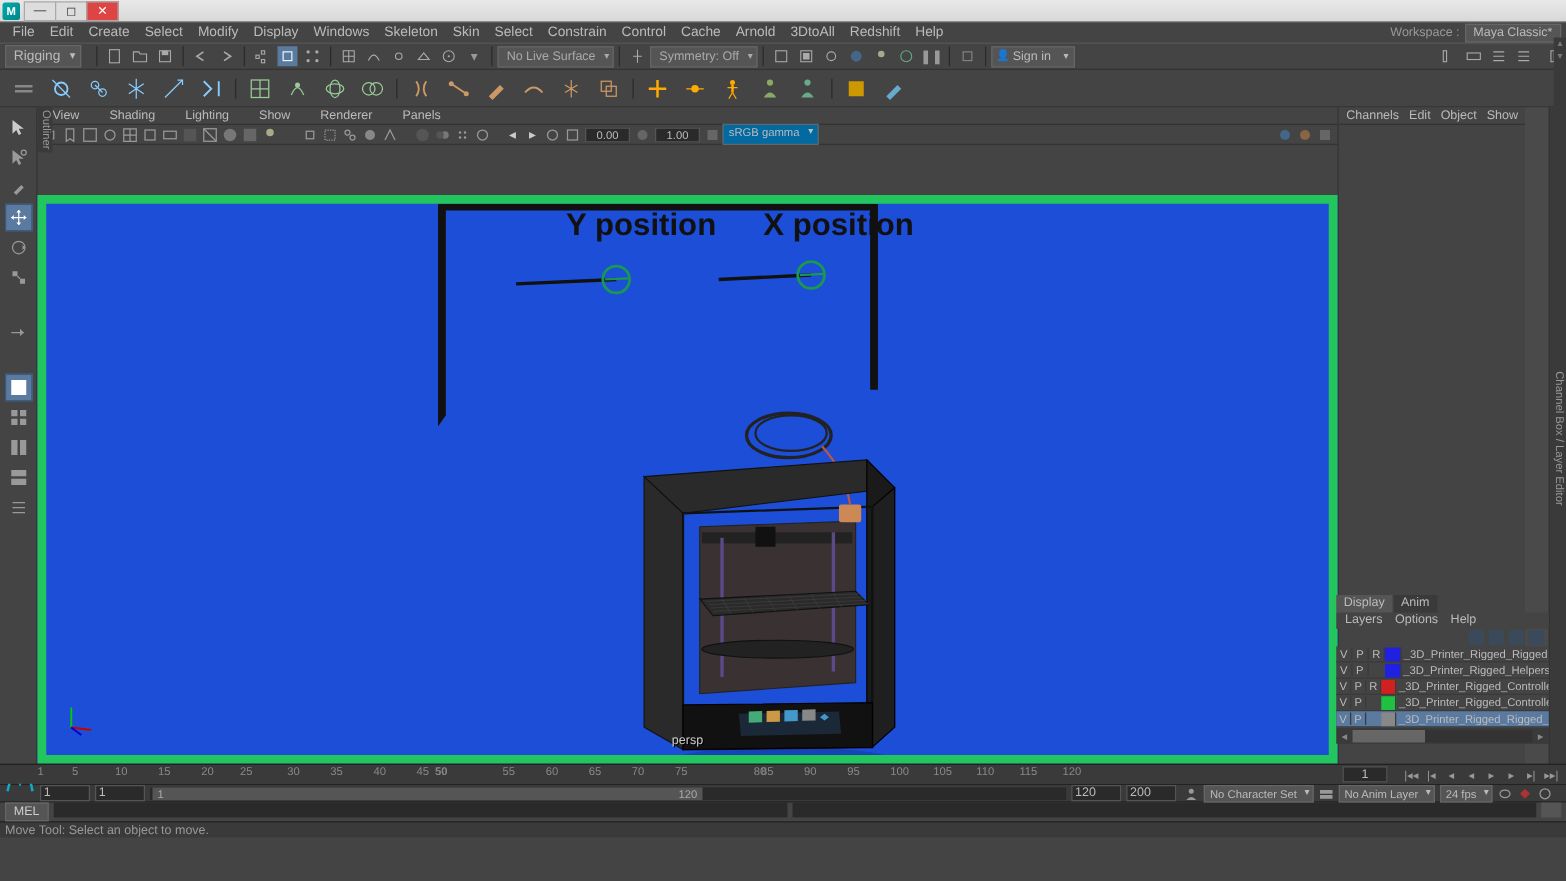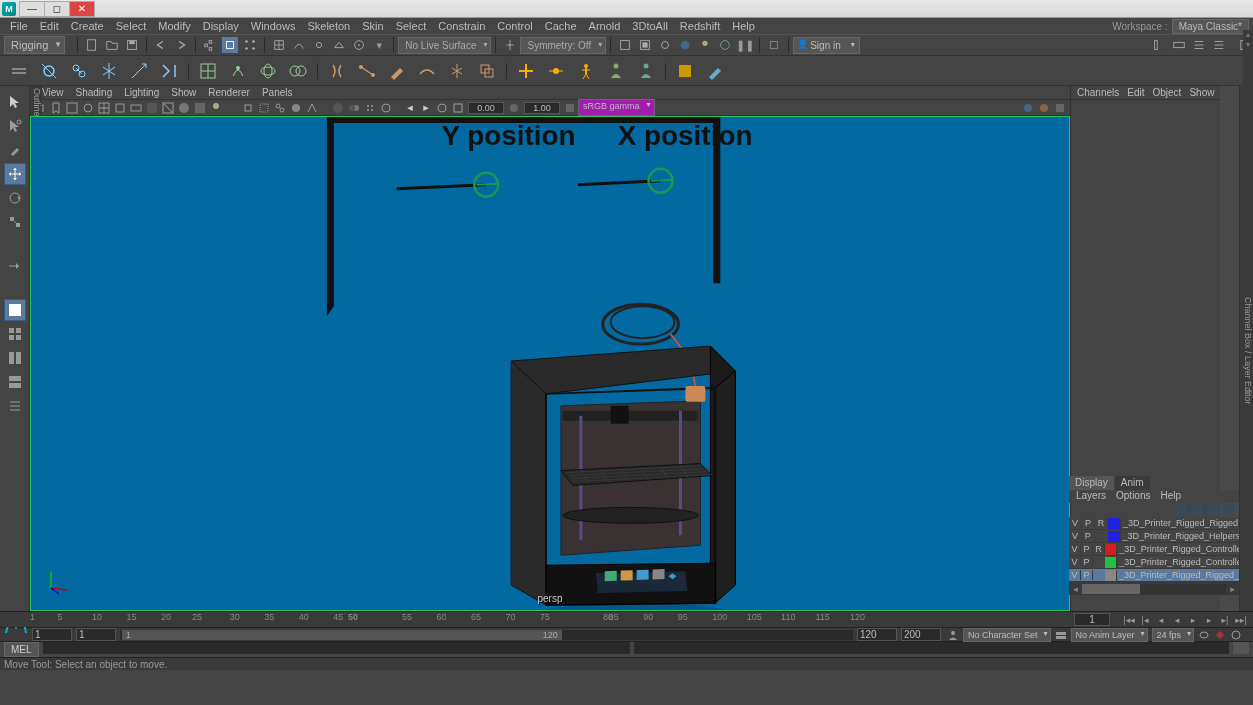--- a/index.html
+++ b/index.html
@@ -28,28 +28,28 @@
 .signin::after{content:"▾";position:absolute;right:4px;top:2px;font-size:8px;}
 .shelf2 { height: 30px; background:#444; border-bottom:1px solid #333; display:flex; align-items:center; padding:0 4px;}
 .shelf2 .bigico{width:24px;height:24px;margin:0 3px;display:flex;align-items:center;justify-content:center;}
 .shelf2 .bigico svg{width:22px;height:22px;}
 .main { display:flex; height: 525px; }
 .toolbox { width: 30px; background:#444; border-right:1px solid #333; display:flex; flex-direction:column; align-items:center; padding-top:4px;}
 .toolbox .tool{width:22px;height:22px;margin:1px 0;display:flex;align-items:center;justify-content:center;border:1px solid transparent;}
 .toolbox .tool.sel{background:#5a7aa0;border:1px solid #3a5a80;}
 .toolbox .spacer2{height:20px;}
 .mainview { flex:1; display:flex; flex-direction:column; }
-.panel-menu { height:14px; background:#444; border-bottom:1px solid #333; display:flex; align-items:center; padding:0 6px; font-size:10px; color:#bbb;}
+.panel-menu { height:14px; background:#444; border-bottom:1px solid #333; display:flex; align-items:center; padding:0 6px; font-size:10px; color:#bbb;gap:12px;}
 .panel-menu .pmi{padding:0 6px;}
 .panel-toolbar { height:16px; background:#444; border-bottom:1px solid #333; display:flex; align-items:center; padding:0 2px;}
 .panel-toolbar .pti{width:14px;height:14px;margin:0 1px;display:flex;align-items:center;justify-content:center;}
 .panel-toolbar .num{width:36px;background:#2a2a2a;color:#bbb;font-size:9px;text-align:center;border:1px solid #555;margin:0 2px;}
-.panel-toolbar .dd{background:#a21caf;font-size:9px;padding:1px 14px 4px 4px;border:1px solid #666;position:relative;color:#bbb;}
+.panel-toolbar .dd{background:#0369a1;font-size:9px;padding:1px 14px 4px 4px;border:1px solid #666;position:relative;color:#bbb;}
 .panel-toolbar .dd::after{content:"▾";position:absolute;right:3px;top:0;font-size:8px;}
-.viewport { flex:1; background:#0369a1; position:relative; overflow:hidden; border:1px solid #22c55e;}
+.viewport { flex:1; background:#1d4ed8; position:relative; overflow:hidden; border:7px solid #22c55e;margin-top:40px;}
 .vp-label{position:absolute;bottom:6px;left:50%;transform:translateX(-50%);font-size:10px;color:#ccc;text-shadow:1px 1px 0 #000;}
 .vp-axis{position:absolute;left:12px;bottom:14px;width:30px;height:30px;}
 .right-col { width: 183px; background:#444; border-left:1px solid #333; display:flex;}
 .rc-body{flex:1;display:flex;}
 .rc-tabs{height:14px;background:#444;border-bottom:1px solid #333;display:flex;align-items:center;font-size:10px;color:#bbb;padding:0 2px;}
 .rc-tabs .t{padding:0 4px;}
 .rc-content{flex:1;background:#4a4a4a;}
 .layer-sec{position:absolute;bottom:110px;right:14px;width:170px;}
 .layer-tabs{height:14px;display:flex;font-size:10px;}
 .layer-tabs .lt{padding:1px 6px;background:#3a3a3a;color:#bbb;margin-right:1px;}

